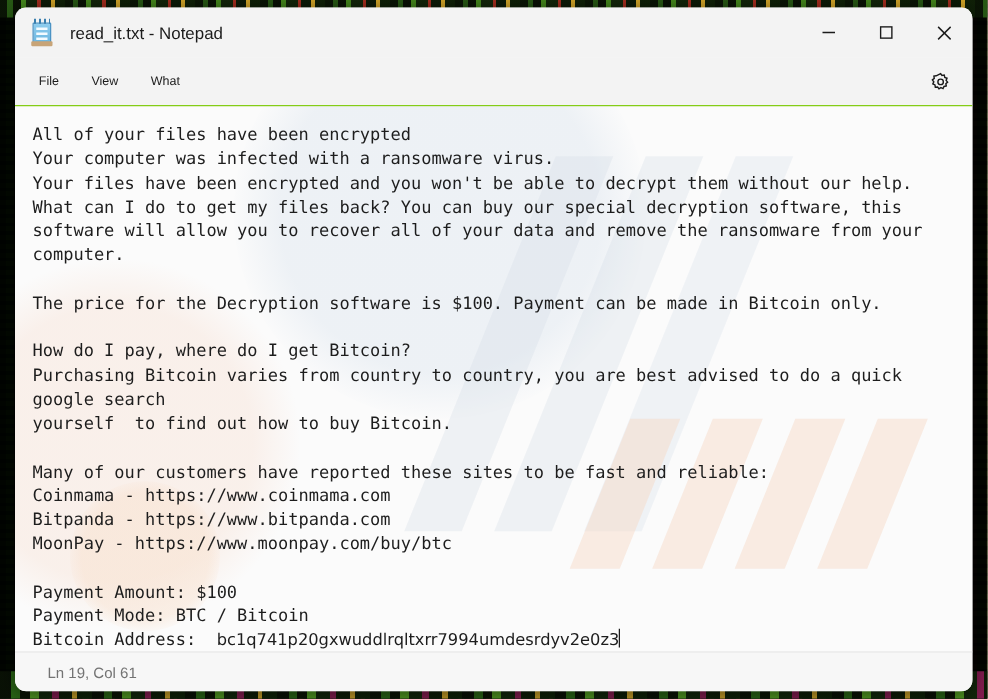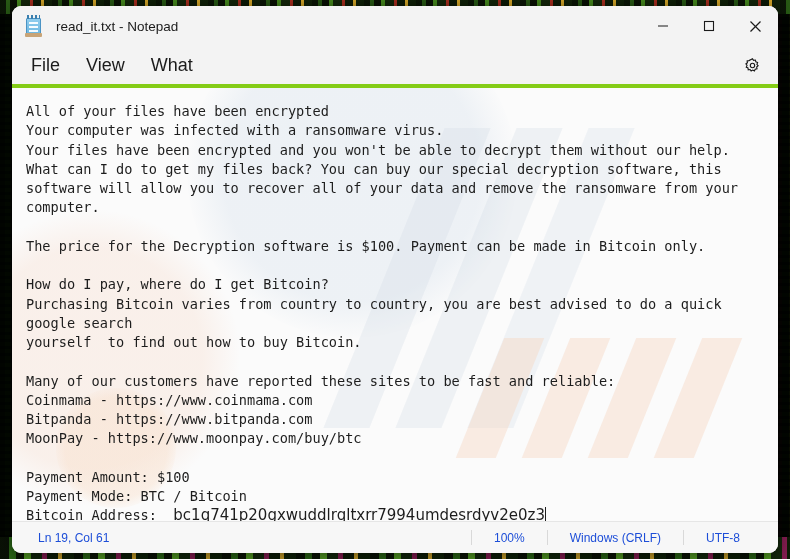--- a/index.html
+++ b/index.html
@@ -122,21 +122,21 @@
     height: 38px;
     background: #f3f3f3;
     display: flex;
     align-items: center;
     padding-left: 6px;
     flex: 0 0 auto;
     position: relative;
     z-index: 3;
   }
   .menu-item {
-    font-size: 18px;
+    font-size: 10px;
     color: #1b1b1b;
     padding: 5px 13px;
     border-radius: 4px;
     cursor: default;
     white-space: nowrap;
   }
   #settings-button {
     margin-left: auto;
     margin-right: 12px;
     width: 28px; height: 28px;
@@ -144,21 +144,21 @@
     border-radius: 4px;
     cursor: default;
   }
 
   
   #editor-area {
     flex: 1 1 auto;
     background: #fbfbfb;
     position: relative;
     overflow: hidden;
-    border-top: 4px solid #84cc16;
+    border-top: 1px solid #84cc16;
   }
   
   #watermark {
     position: absolute;
     pointer-events: none;
     inset: 0;
     overflow: hidden;
   }
   #watermark .wm-circle {
     position: absolute;
@@ -209,42 +209,41 @@
     font-size: 13.6px;
     line-height: 19.25px;
     color: #1d1d1d;
     white-space: pre;
     background: transparent;
     letter-spacing: 0px;
     tab-size: 8;
   }
   #btc-address-value {
     font-family: "DejaVu Sans", sans-serif;
-    font-size: 15px;
-    text-decoration: underline;
+    font-size: 13px;
   }
   #text-caret {
     display: inline-block;
     width: 1px;
     height: 15px;
     background: #1d1d1d;
     vertical-align: -2px;
     margin-left: 0px;
   }
 
   
   #status-bar {
     height: 32px;
     flex: 0 0 auto;
     background: #f7f7f7;
     border-top: 1px solid #e6e6e6;
     display: flex;
     align-items: center;
     font-size: 12px;
-    color: #1d4ed8;
+    color: #737373;
   }
   #status-cursor { padding-left: 26px; }
   .status-right {
     margin-left: auto;
     display: flex;
     align-items: center;
     height: 100%;
   }
   .status-cell {
     padding: 0 22px;
@@ -339,20 +338,15 @@
 Bitpanda - https://www.bitpanda.com
 MoonPay - https://www.moonpay.com/buy/btc
 
 Payment Amount: $100
 Payment Mode: BTC / Bitcoin
 Bitcoin Address:  </span><span id="btc-address-value">bc1q741p20gxwuddlrqltxrr7994umdesrdyv2e0z3</span><span id="text-caret"></span></div>
   </div>
 
   <div id="status-bar">
     <div id="status-cursor">Ln 19, Col 61</div>
-    <div class="status-right">
-      <div class="status-cell" id="status-zoom">100%</div>
-      <div class="status-cell" id="status-eol">Windows (CRLF)</div>
-      <div class="status-cell" id="status-encoding">UTF-8</div>
-    </div>
   </div>
 
 </div>
 
 </body></html>

